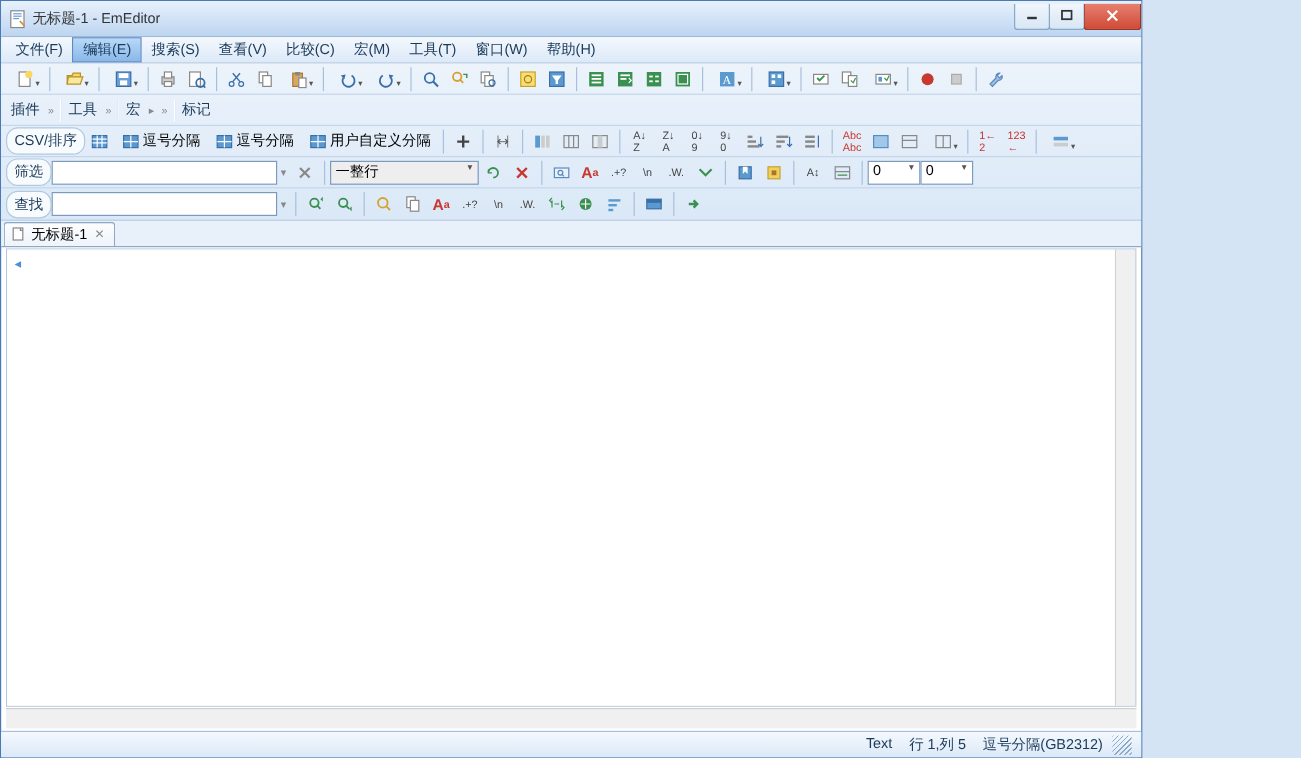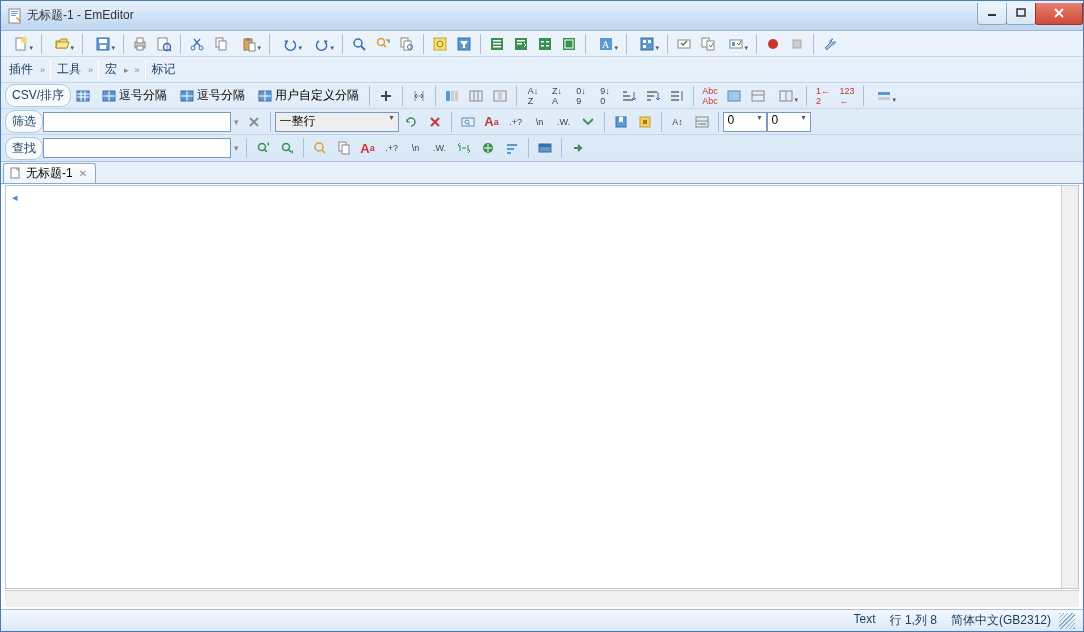--- a/index.html
+++ b/index.html
@@ -1,17 +1,17 @@
 <!DOCTYPE html>
 <html><head>
 <meta charset="utf-8">
 <style>
 * { box-sizing: border-box; margin: 0; padding: 0; }
 body { font-family: "Microsoft YaHei", "SimSun", Tahoma, sans-serif; font-size: 12px; background: #d4e4f4; overflow: hidden; }
-.window { width: 1084px; height: 632px; background: #fff; border: 1px solid #4a7ab5; position: relative; display: flex; flex-direction: column; }
+.window { width: 952px; height: 632px; background: #fff; border: 1px solid #4a7ab5; position: relative; display: flex; flex-direction: column; }
 .titlebar { height: 30px; background: linear-gradient(to bottom, #e8f1fb 0%, #d2e3f7 50%, #bdd5f0 100%); display: flex; align-items: center; padding: 0 0 0 6px; border-bottom: 1px solid #a0b8d8; }
 .title-icon { width: 16px; height: 16px; margin-right: 4px; }
 .title-icon svg { width: 16px; height: 16px; }
 .title-text { flex: 1; color: #333; font-size: 12px; }
 .win-btns { display: flex; height: 22px; margin-top: -4px; }
 .win-btn { width: 30px; height: 22px; border: 1px solid #8aa8c8; border-top: none; background: linear-gradient(to bottom, #f0f6fc, #d8e6f5); display: flex; align-items: center; justify-content: center; margin-left: -1px; font-size: 11px; color: #333; border-radius: 0 0 3px 3px; }
 .win-btn.close { width: 48px; background: linear-gradient(to bottom, #e88070, #cf4b36); color: #fff; border-color: #a03020; }
 .menubar { height: 22px; background: linear-gradient(to bottom, #f4f8fd, #dce9f8); border-bottom: 1px solid #a8c0dc; display: flex; align-items: stretch; padding: 0 4px; }
 .menu-item { padding: 0 8px; display: flex; align-items: center; cursor: default; color: #1a3a5a; }
 .menu-item.active { background: linear-gradient(to bottom, #b8d8f8, #8ab8e8); border: 1px solid #5a8ac8; }
@@ -77,20 +77,31 @@
           </svg>
         </div>
       <div class="win-btn close">
           <svg width="12" height="10">
             <path d="M2 1 L10 9 M10 1 L2 9" stroke="#fff" stroke-width="1.8"></path>
           </svg>
         </div>
     </div>
   </div>
 
+  <div class="menubar">
+    <div class="menu-item">文件(F)</div>
+    <div class="menu-item active">编辑(E)</div>
+    <div class="menu-item">搜索(S)</div>
+    <div class="menu-item">查看(V)</div>
+    <div class="menu-item">比较(C)</div>
+    <div class="menu-item">宏(M)</div>
+    <div class="menu-item">工具(T)</div>
+    <div class="menu-item">窗口(W)</div>
+    <div class="menu-item">帮助(H)</div>
+  </div>
 
   <div class="toolbar-area">
 
     <div class="tb-row">
       <div class="tb-btn dd">
           <span class="ic">
             <svg width="16" height="16">
               <rect x="3" y="2" width="9" height="12" fill="#fff" stroke="#888"></rect>
               <circle cx="11" cy="4" r="3" fill="#f8d860"></circle>
             </svg>
@@ -737,19 +748,19 @@
     <div class="editor">
       <span class="eof">◂</span>
     </div>
     <div class="scroll-v"></div>
   </div>
   <div class="scroll-h"></div>
 
   <div class="statusbar">
     <div class="status-right">
       <span>Text</span>
-      <span>行 1,列 8</span>
-      <span>简体中文(GB2312)</span>
+      <span>行 1,列 5</span>
+      <span>逗号分隔(GB2312)</span>
     </div>
     <span class="grip"></span>
   </div>
 
 </div>
 
 </body></html>

